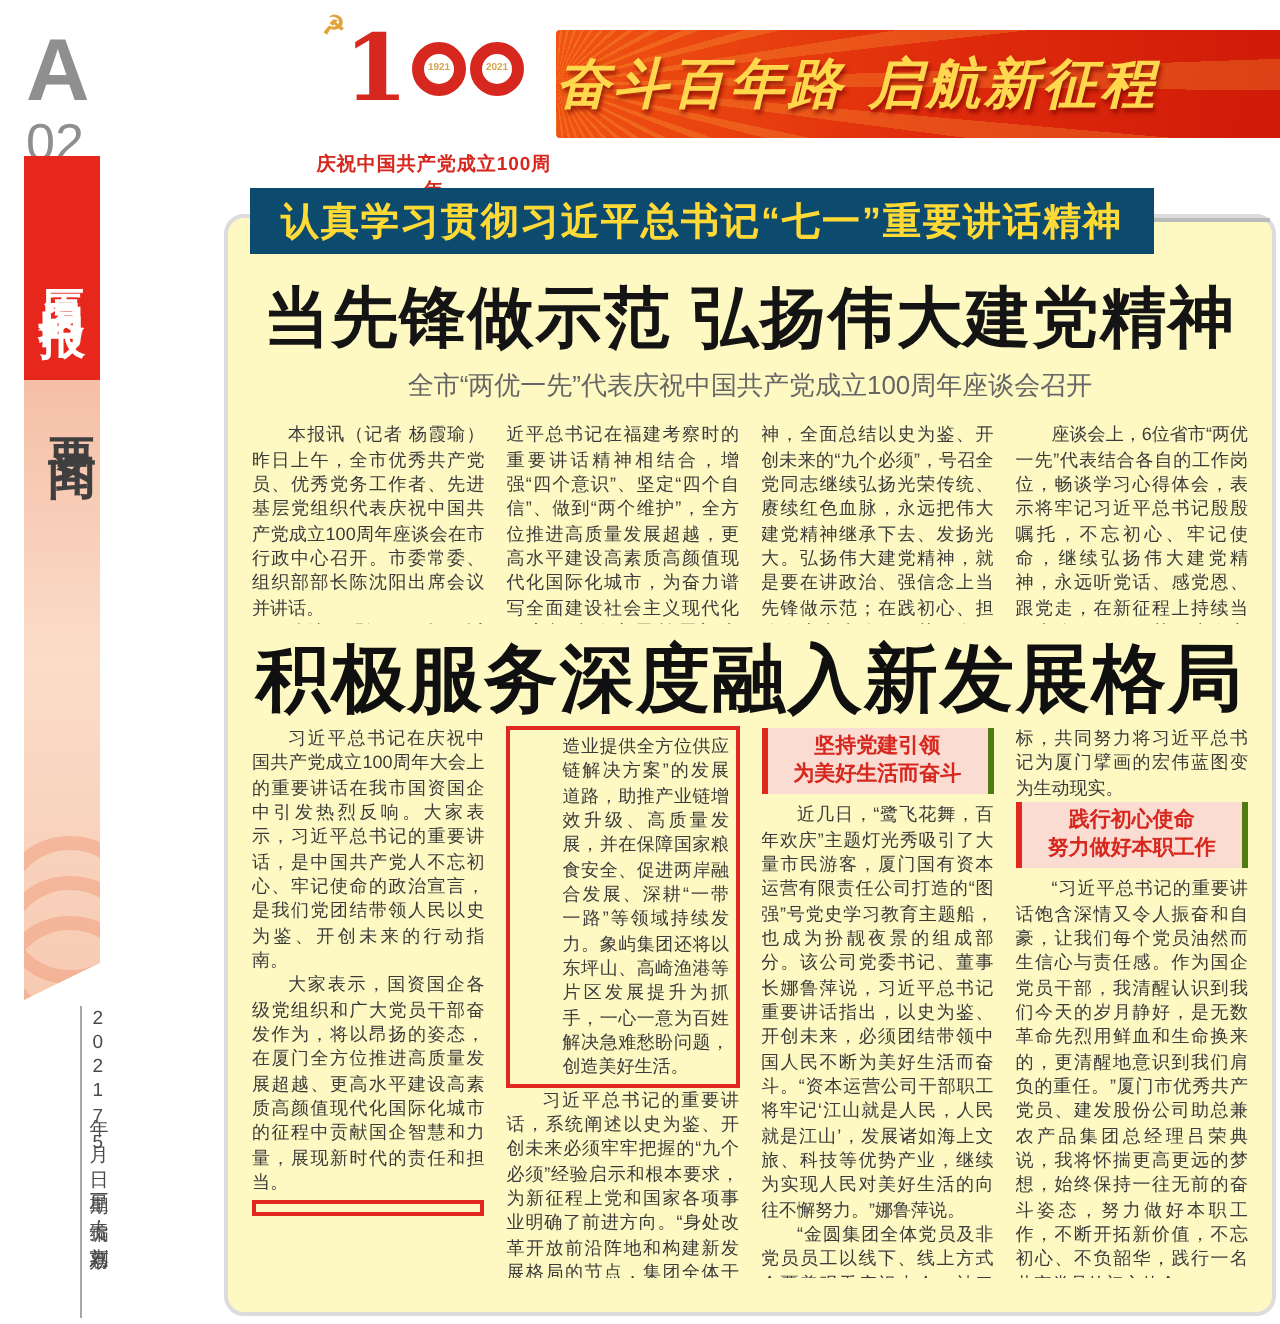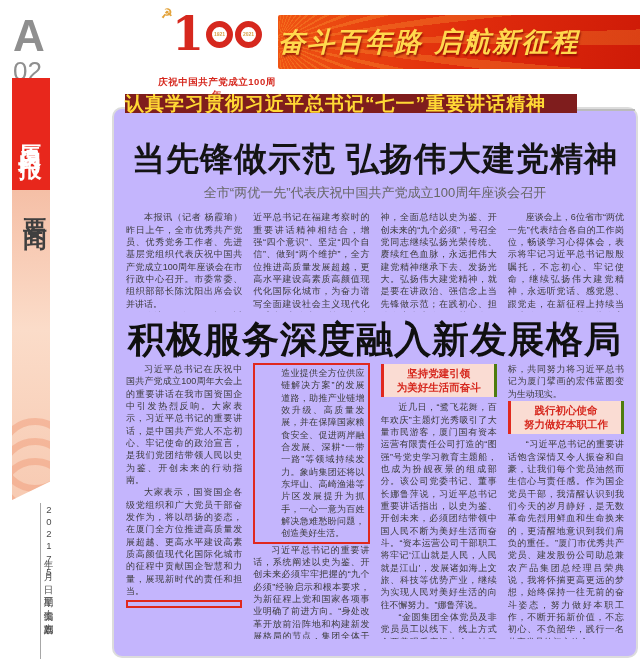--- a/index.html
+++ b/index.html
@@ -41,23 +41,23 @@
   .section-name{writing-mode:vertical-rl;text-orientation:upright;font-size:24px;font-weight:bold;color:#3f3f3f;
     letter-spacing:6px;margin:10px 0 0 7px;display:block;}
   .arc{position:absolute;border:7px solid rgba(240,150,115,.45);border-radius:50%;width:60px;height:60px;left:-14px;}
   .arc1{top:228px;} .arc2{top:248px;} .arc3{top:268px;}
   .edition-rule{left:40px;top:503px;width:1px;height:156px;background:#a7a7a7;}
   .edition{left:43px;top:504px;height:156px;writing-mode:vertical-rl;text-orientation:upright;
     font-size:9.5px;color:#4a4a4a;letter-spacing:1px;line-height:1.1;}
 
   
   .content-box{left:112px;top:107px;width:526px;height:551px;border:2px solid #dcdcdc;border-radius:10px;
-    box-sizing:border-box;background:#c4b5fd;padding:28px 12px 0;}
+    box-sizing:border-box;background:#fef9c3;padding:28px 12px 0;}
   .topline{left:577px;top:109px;width:58px;height:2px;background:#bbbbbb;}
-  .kicker{left:125px;top:94px;width:452px;height:19px;background:#7f1d1d;display:flex;align-items:center;}
+  .kicker{left:125px;top:94px;width:452px;height:33px;background:#0c4a6e;display:flex;align-items:center;justify-content:center;}
   .kicker span{font-size:19px;font-weight:bold;color:#ffd935;letter-spacing:1px;}
 
   
   .a1-head{text-align:center;font-size:33px;font-weight:900;color:#141414;letter-spacing:1px;margin:4px 0 7px;line-height:1.1;}
   .a1-sub{text-align:center;font-size:13px;color:#666;margin-bottom:9px;}
   .cols{display:flex;gap:11px;text-align:justify;font-size:9px;line-height:1.37;color:#3b3b3b;overflow:hidden;justify-content:center;}
   .a1-cols{height:101px;}
   .col{flex:1 1 0;min-width:0;overflow:hidden;}
   .cols p{margin:0;text-indent:2em;}
   .cols p.cont{text-indent:0;}

